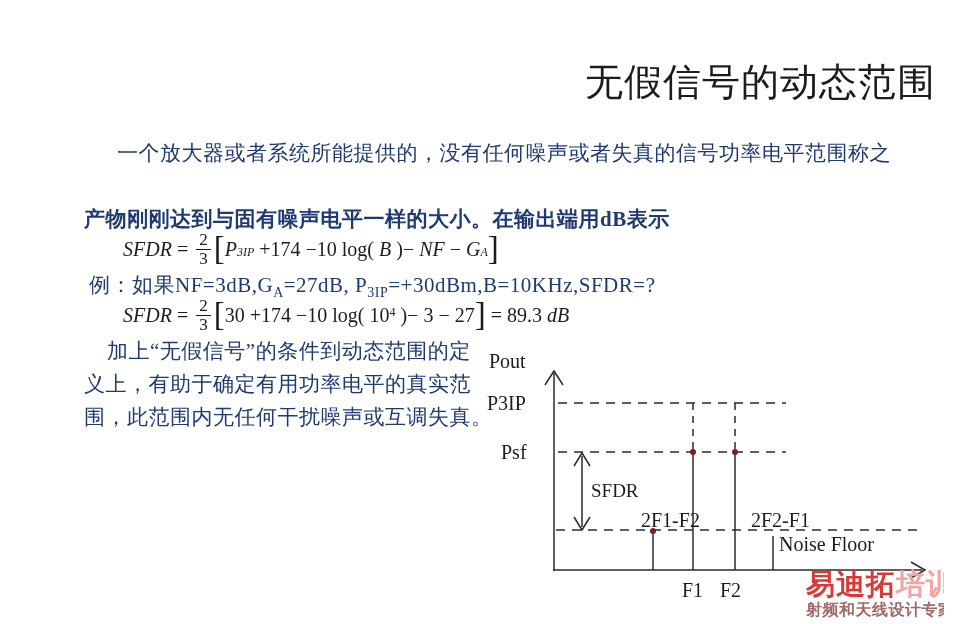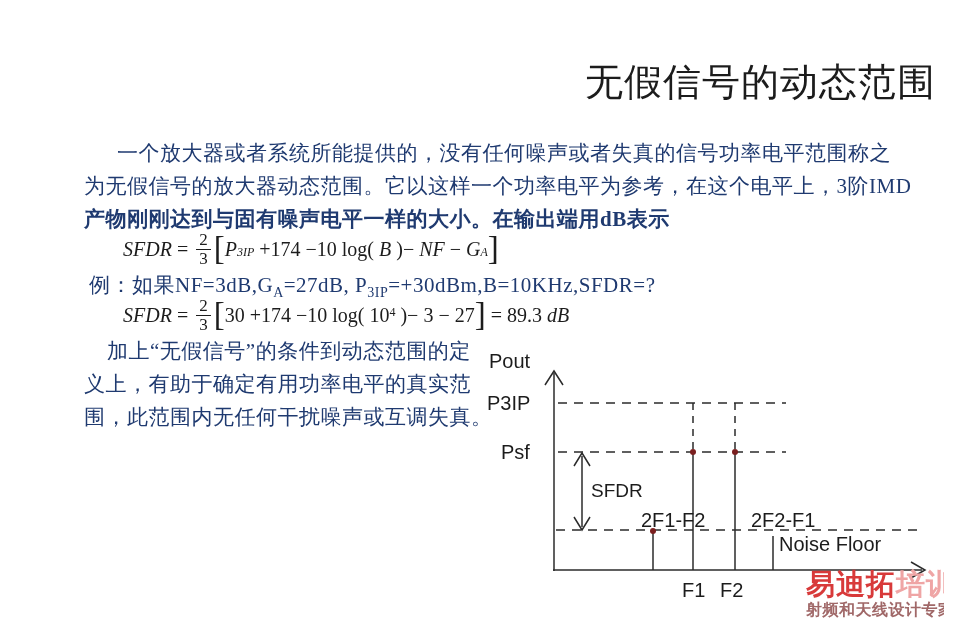--- a/index.html
+++ b/index.html
@@ -44,21 +44,21 @@
     font-style:normal;font-size:17px;line-height:1.05;margin:0 3px;
   }
   .frac .num{border-bottom:1.4px solid var(--ink);padding:0 3px;}
   .brk{font-size:33px;font-style:normal;font-weight:400;line-height:1;transform:translateY(-1px);}
   sub.fsub{font-size:12px;font-style:italic;transform:translateY(3px);}
   sup.fsup{font-size:12px;font-style:normal;transform:translateY(-3px);}
   .example sub{font-size:14px;}
   .diagram-svg{position:absolute;left:0;top:0;width:960px;height:624px;}
   .dlabel{
     position:absolute;color:var(--ink);
-    font-family:Liberation Sans, sans-serif;
+    font-family:Liberation Serif, serif;
     font-size:20px;white-space:nowrap;
   }
   .dlabel.small{font-size:19px;}
   .watermark{position:absolute;left:806px;top:570px;width:150px;line-height:1;}
   .brand{
     font-family:"Liberation Sans","DejaVu Sans",sans-serif;
     font-weight:900;font-size:29px;letter-spacing:1px;white-space:nowrap;
   }
   .brand .b1{color:var(--brand);}
   .brand .b2{color:var(--brand2);}
@@ -69,21 +69,20 @@
   }
 </style>
 </head>
 <body>
 
 <div class="slide">
 
   <div class="title">无假信号的动态范围</div>
 
   <div class="bodyline indent1" style="top:139px;">一个放大器或者系统所能提供的，没有任何噪声或者失真的信号功率电平范围称之</div>
-  <div class="bodyline" style="top:172px;">为无假信号的放大器动态范围。它以这样一个功率电平为参考，在这个电平上，3阶IMD</div>
   <div class="bodyline" style="top:205px;font-weight:bold;">产物刚刚达到与固有噪声电平一样的大小。在输出端用dB表示</div>
 
   <div class="formula" style="left:123px;top:228px;height:42px;">
     <span>SFDR</span><span class="up"> = </span><span class="frac"><span class="num">2</span><span class="den">3</span></span><span class="brk">[</span><span>P</span><sub class="fsub">3IP</sub><span class="up"> +174 −10 log( </span><span>B</span><span class="up"> )− </span><span>NF</span><span class="up"> − </span><span>G</span><sub class="fsub">A</sub><span class="brk">]</span>
   </div>
 
   <div class="bodyline example" style="top:271px;left:89px;"><span>例：如果NF=3dB,G</span><sub>A</sub><span>=27dB, P</span><sub>3IP</sub><span>=+30dBm,B=10KHz,SFDR=?</span></div>
 
   <div class="formula" style="left:123px;top:294px;height:42px;">
     <span>SFDR</span><span class="up"> = </span><span class="frac"><span class="num">2</span><span class="den">3</span></span><span class="brk">[</span><span class="up">30 +174 −10 log( 10</span><sup class="fsup">4</sup><span class="up"> )− 3 − 27</span><span class="brk">]</span><span class="up"> = 89.3 </span><span>dB</span>

